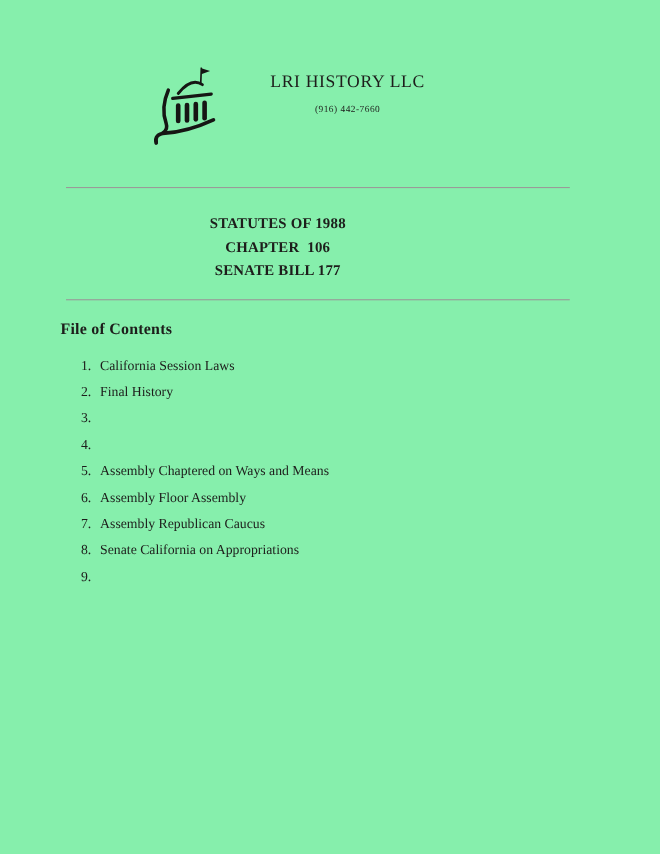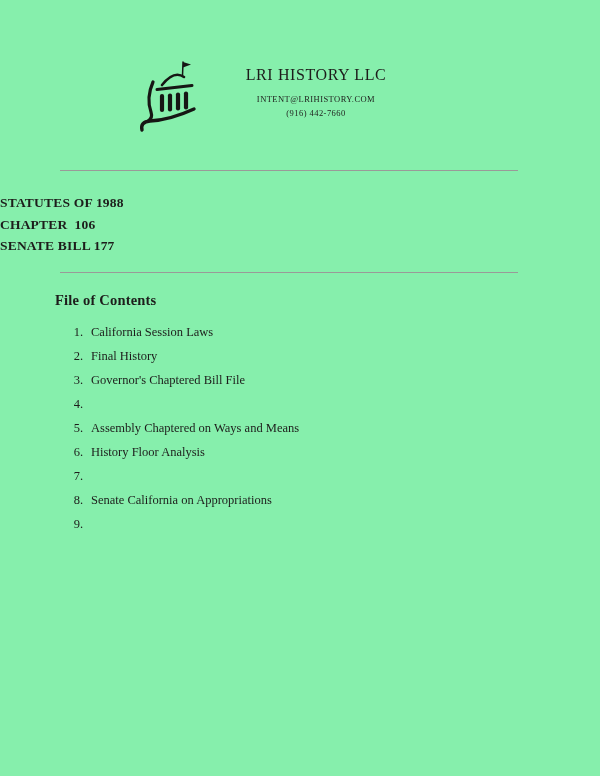--- a/index.html
+++ b/index.html
@@ -49,21 +49,21 @@
   .rule {
     border: none;
     border-top: 1px solid #9a9a98;
     height: 0;
   }
   .rule-top { margin: 30px 82px 0 60px; }
   .rule-bottom { margin: 15px 82px 0 60px; }
 
   
   .doc-info {
-    text-align: left;
+    text-align: center;
     margin: 21px 95px 0 0;
     font-weight: bold;
     font-size: 13.5px;
     line-height: 21.5px;
     letter-spacing: 0.2px;
   }
   .doc-info div { white-space: pre-wrap; }
 
   
   .toc-title {
@@ -113,21 +113,20 @@
           <line x1="50" y1="35.5" x2="50" y2="49.5" stroke-width="4.2"></line>
 
           <path d="M17 24 Q 10 40 15 54 Q 17 60 12 63" stroke-width="3.2"></path>
 
           <path d="M6 72 Q 4 64 14 63 Q 34 62 58 51" stroke-width="3.4"></path>
         </g>
       </svg>
     </div>
     <div class="header-text">
       <div class="company">LRI HISTORY LLC</div>
-      <div class="contact">INTENT@LRIHISTORY.COM</div>
       <div class="contact">(916) 442-7660</div>
     </div>
   </div>
 
   <hr class="rule rule-top">
 
   <div class="doc-info">
     <div>STATUTES OF 1988</div>
     <div>CHAPTER  106</div>
     <div>SENATE BILL 177</div>
@@ -141,35 +140,35 @@
     <div class="toc-item">
       <span class="toc-num">1.</span>
       <span class="toc-label">California Session Laws</span>
     </div>
     <div class="toc-item">
       <span class="toc-num">2.</span>
       <span class="toc-label">Final History</span>
     </div>
     <div class="toc-item">
       <span class="toc-num">3.</span>
-      <span class="toc-label">Governor's Chaptered Bill File</span>
     </div>
     <div class="toc-item">
       <span class="toc-num">4.</span>
     </div>
     <div class="toc-item">
       <span class="toc-num">5.</span>
       <span class="toc-label">Assembly Chaptered on Ways and Means</span>
     </div>
     <div class="toc-item">
       <span class="toc-num">6.</span>
-      <span class="toc-label">History Floor Analysis</span>
+      <span class="toc-label">Assembly Floor Assembly</span>
     </div>
     <div class="toc-item">
       <span class="toc-num">7.</span>
+      <span class="toc-label">Assembly Republican Caucus</span>
     </div>
     <div class="toc-item">
       <span class="toc-num">8.</span>
       <span class="toc-label">Senate California on Appropriations</span>
     </div>
     <div class="toc-item">
       <span class="toc-num">9.</span>
     </div>
   </div>
 

